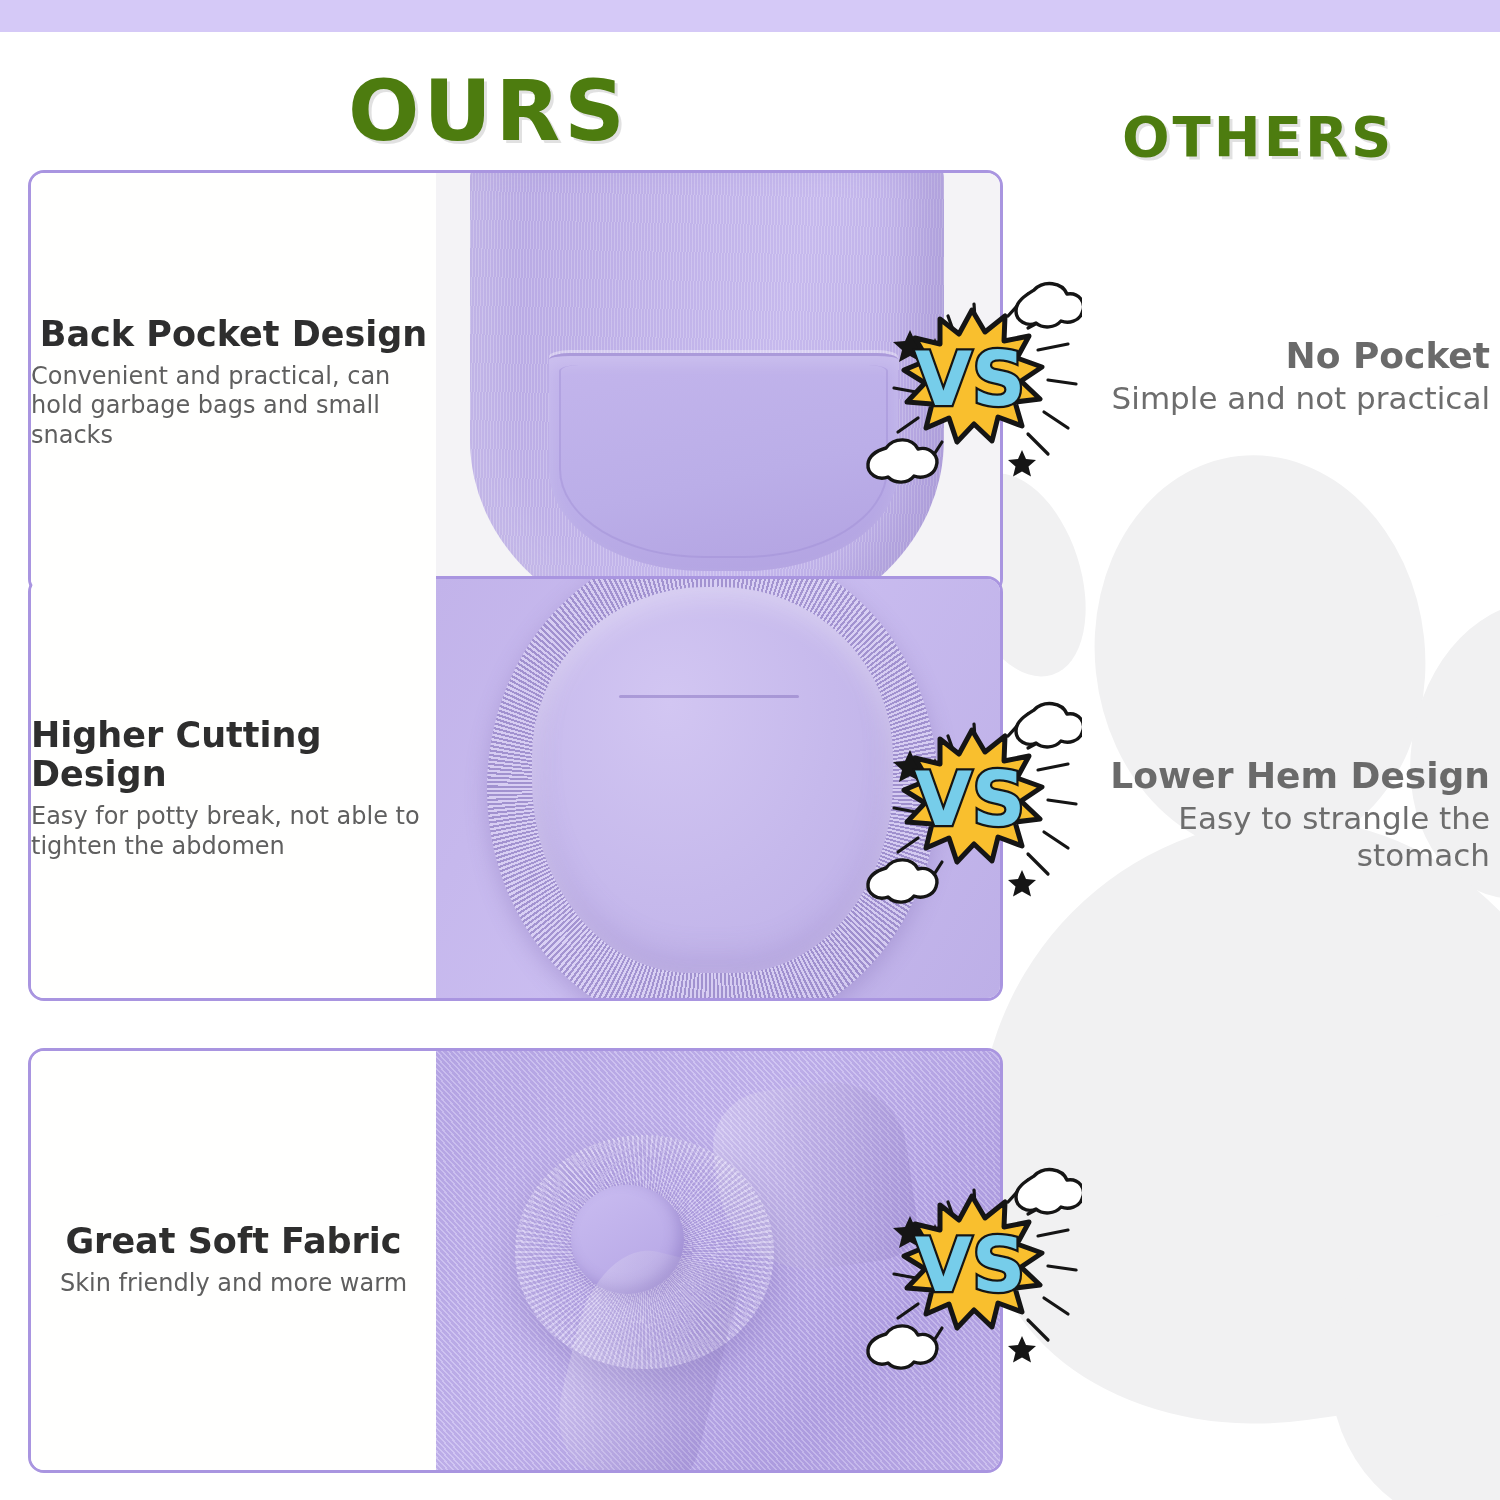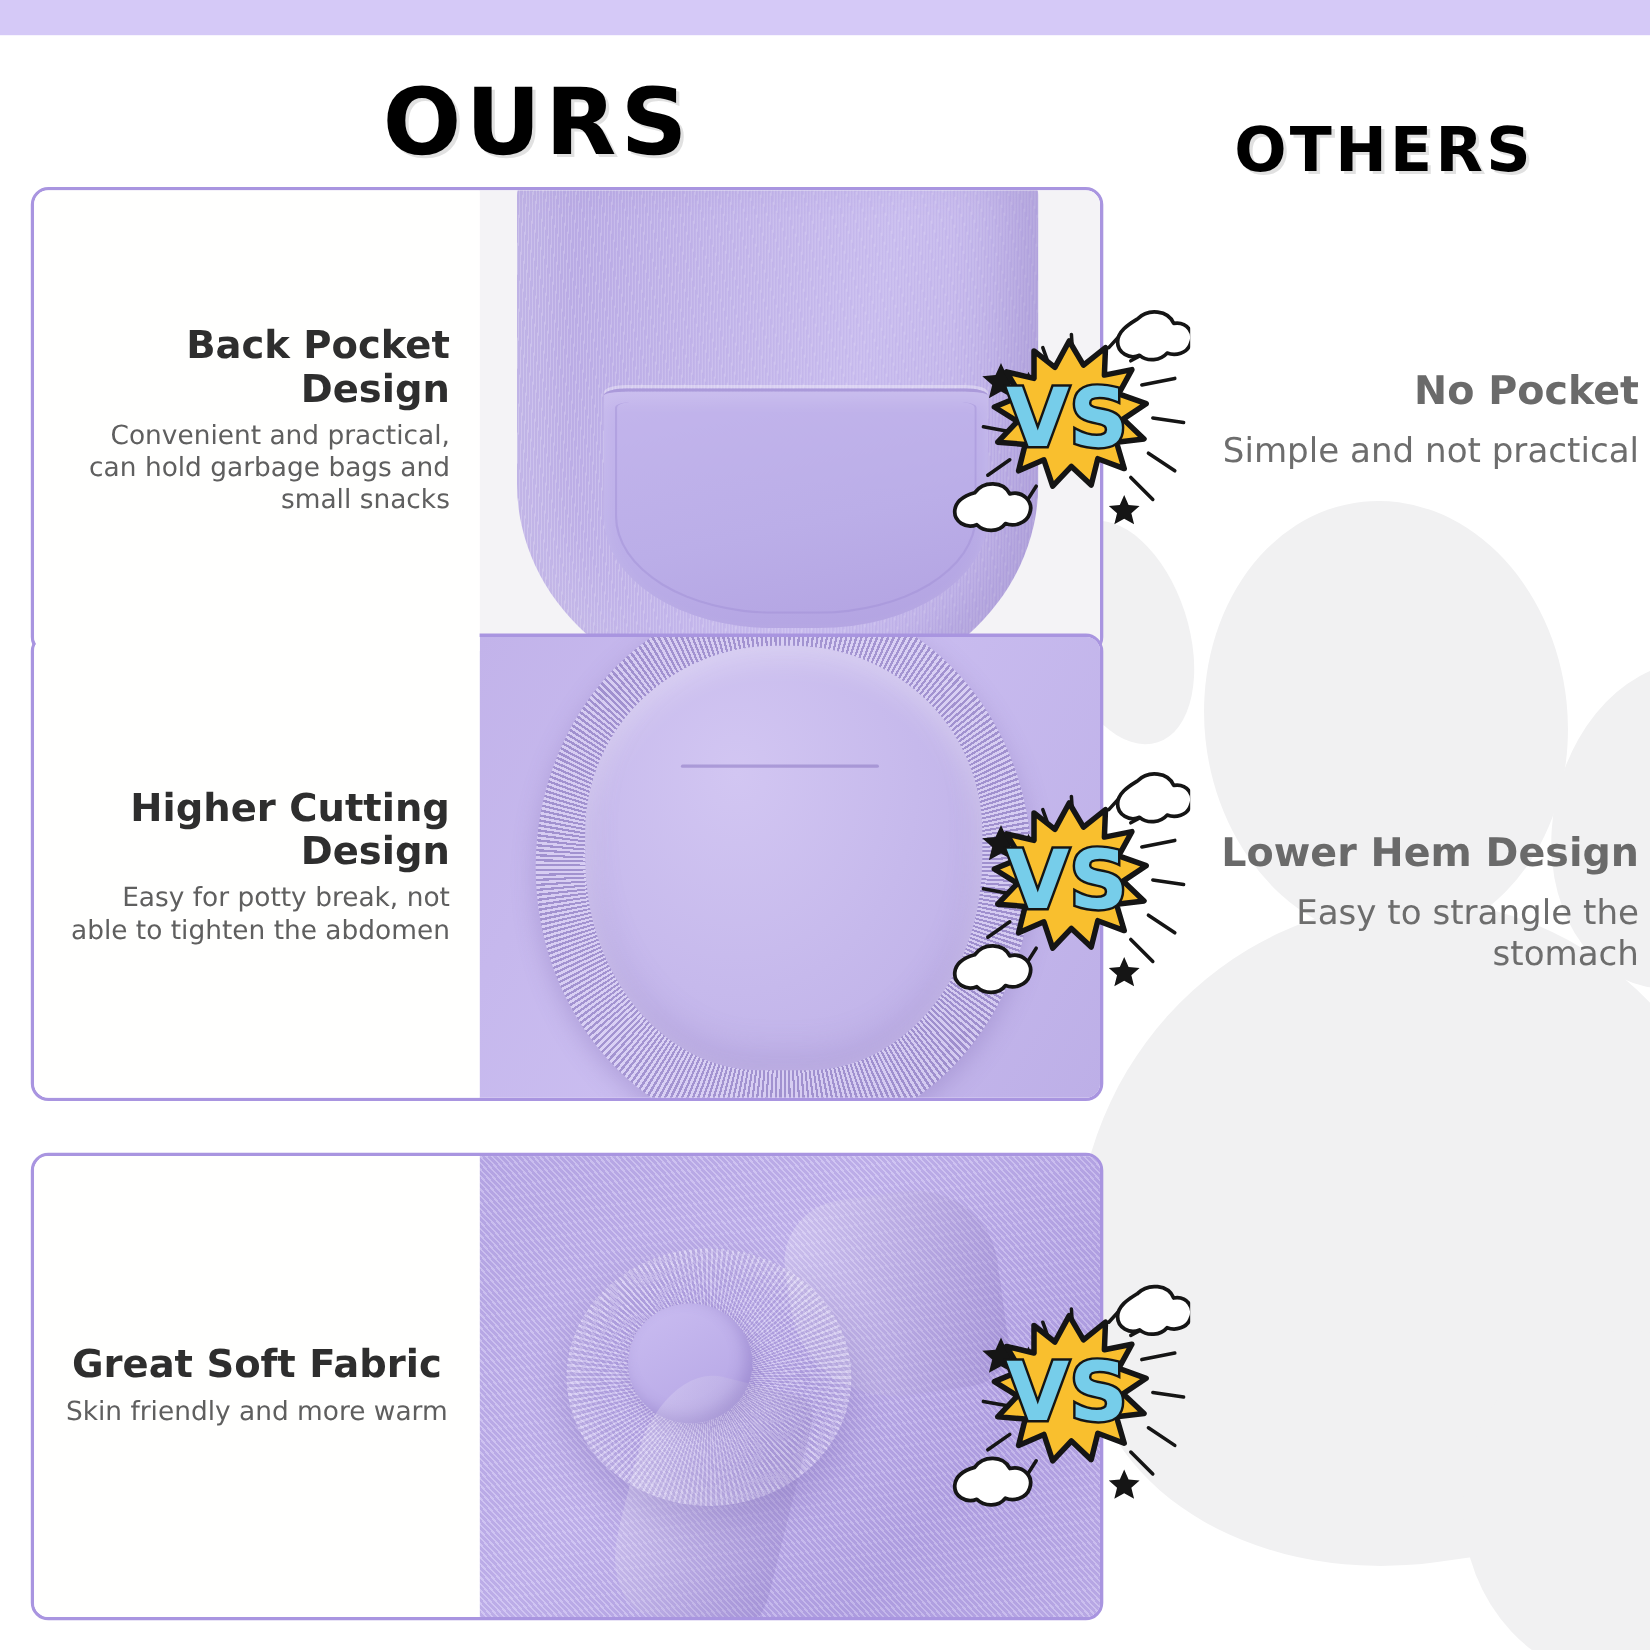--- a/index.html
+++ b/index.html
@@ -32,21 +32,21 @@
     left: 1330px; top: 1210px; width: 300px; height: 320px;
     border-radius: 50%;
   }
 
   
   .headings { position: absolute; left: 0; top: 40px; width: 1500px; height: 115px; }
   .h-ours, .h-others {
     position: absolute;
     font-family: "DejaVu Sans", sans-serif;
     font-weight: 700;
-    color: #000000;
+    color: #4d7c0f;
     letter-spacing: 1px;
     text-shadow: 3px 3px 0 rgba(220,220,220,0.85);
   }
   .h-ours  { left: 348px; top: 22px; font-size: 84px; letter-spacing: 4px; }
   .h-others{ left: 1122px; top: 64px; font-size: 56px; letter-spacing: 3px; }
 
   
   .row { position: absolute; left: 0; width: 1500px; }
   .row-1 { top: 170px; height: 425px; }
   .row-2 { top: 576px; height: 499px; }
@@ -58,23 +58,23 @@
     border: 3px solid #a995e0;
     border-radius: 16px;
     background: #ffffff;
     overflow: hidden;
     display: flex;
   }
   .card-text {
     width: 405px; flex: 0 0 405px;
     display: flex; flex-direction: column;
     align-items: center; justify-content: center;
-    padding: 0 27px;
+    padding: 0 0;
     background: #fffffe;
-    text-align: right;
+    text-align: left;
     z-index: 3;
   }
   .card-title {
     font-size: 35px; font-weight: 700; color: #2e2e2e;
     line-height: 1.12; margin-bottom: 8px;
     font-family: "DejaVu Sans", sans-serif;
   }
   .card-sub {
     font-size: 24px; color: #5f5f5f; line-height: 1.22;
     font-family: "DejaVu Sans", sans-serif;
@@ -175,21 +175,21 @@
     text-align: right; z-index: 5;
   }
   .rb-1 { top: 335px; }
   .rb-2 { top: 755px; }
   .rb-3 { top: 1215px; }
   .right-title {
     font-size: 36px; font-weight: 700; color: #6a6a6a; line-height: 1.14;
     font-family: "DejaVu Sans", sans-serif;
   }
   .right-sub {
-    font-size: 31px; color: #6d6d6d; line-height: 1.2; margin-top: 16px;
+    font-size: 31px; color: #6d6d6d; line-height: 1.2; margin-top: 4px;
     font-family: "DejaVu Sans", sans-serif;
   }
   .rb-3 .right-title { font-size: 37px; line-height: 1.16; }
 </style>
 </head>
 <body>
 
 <div class="page">
 
   <div class="top-bar"></div>

